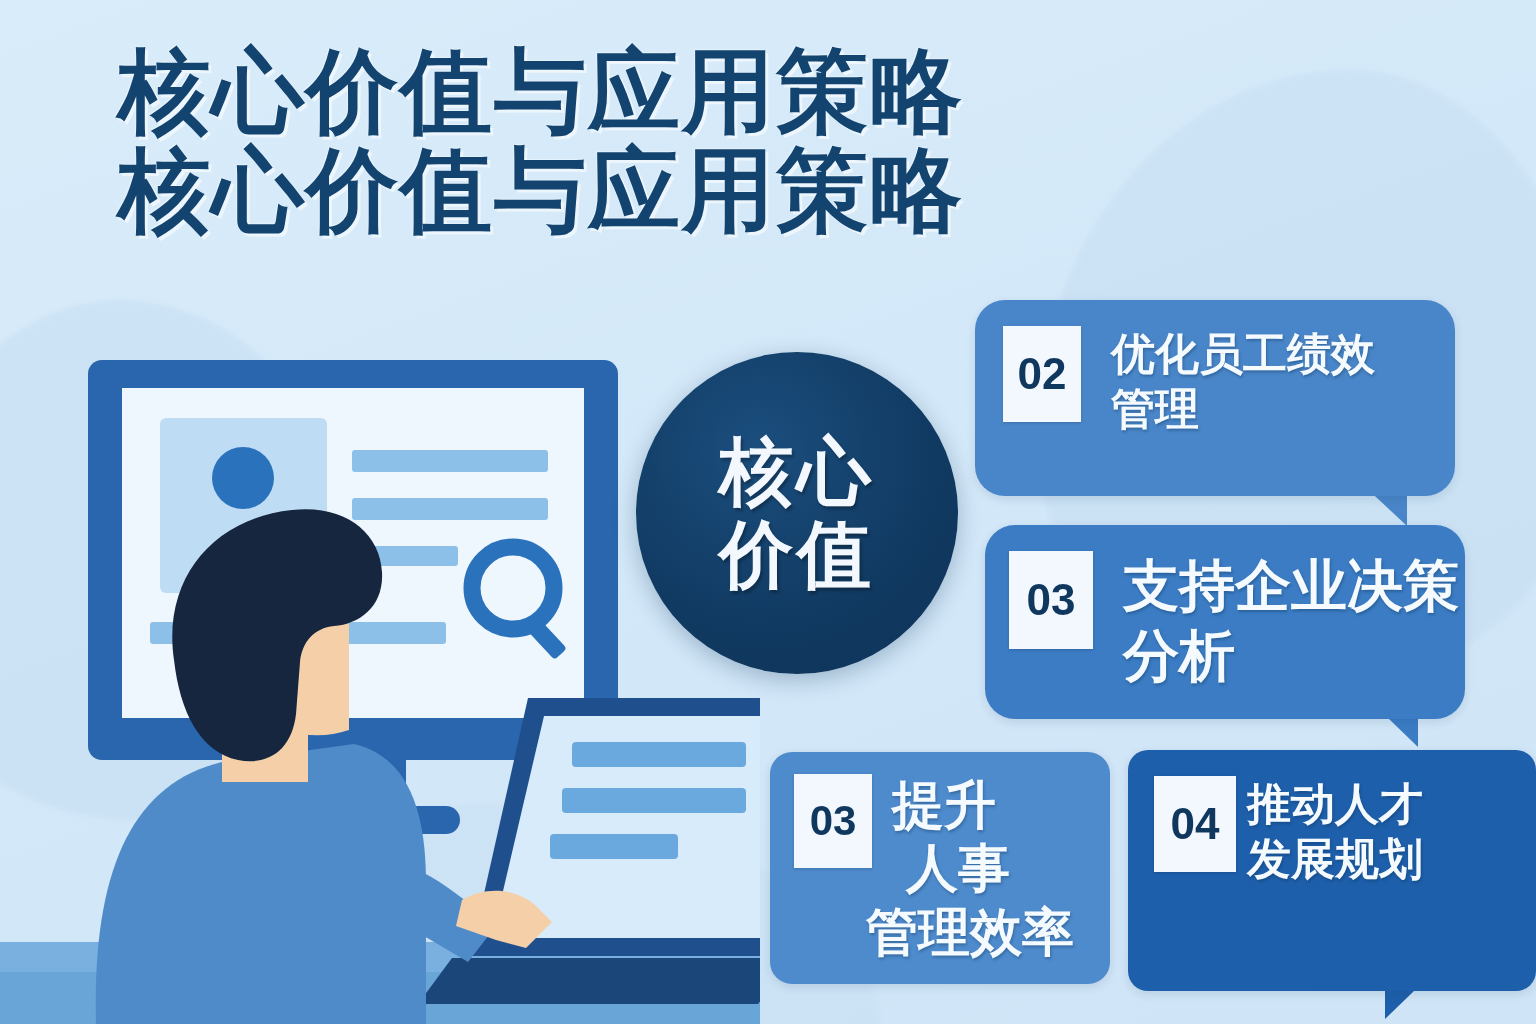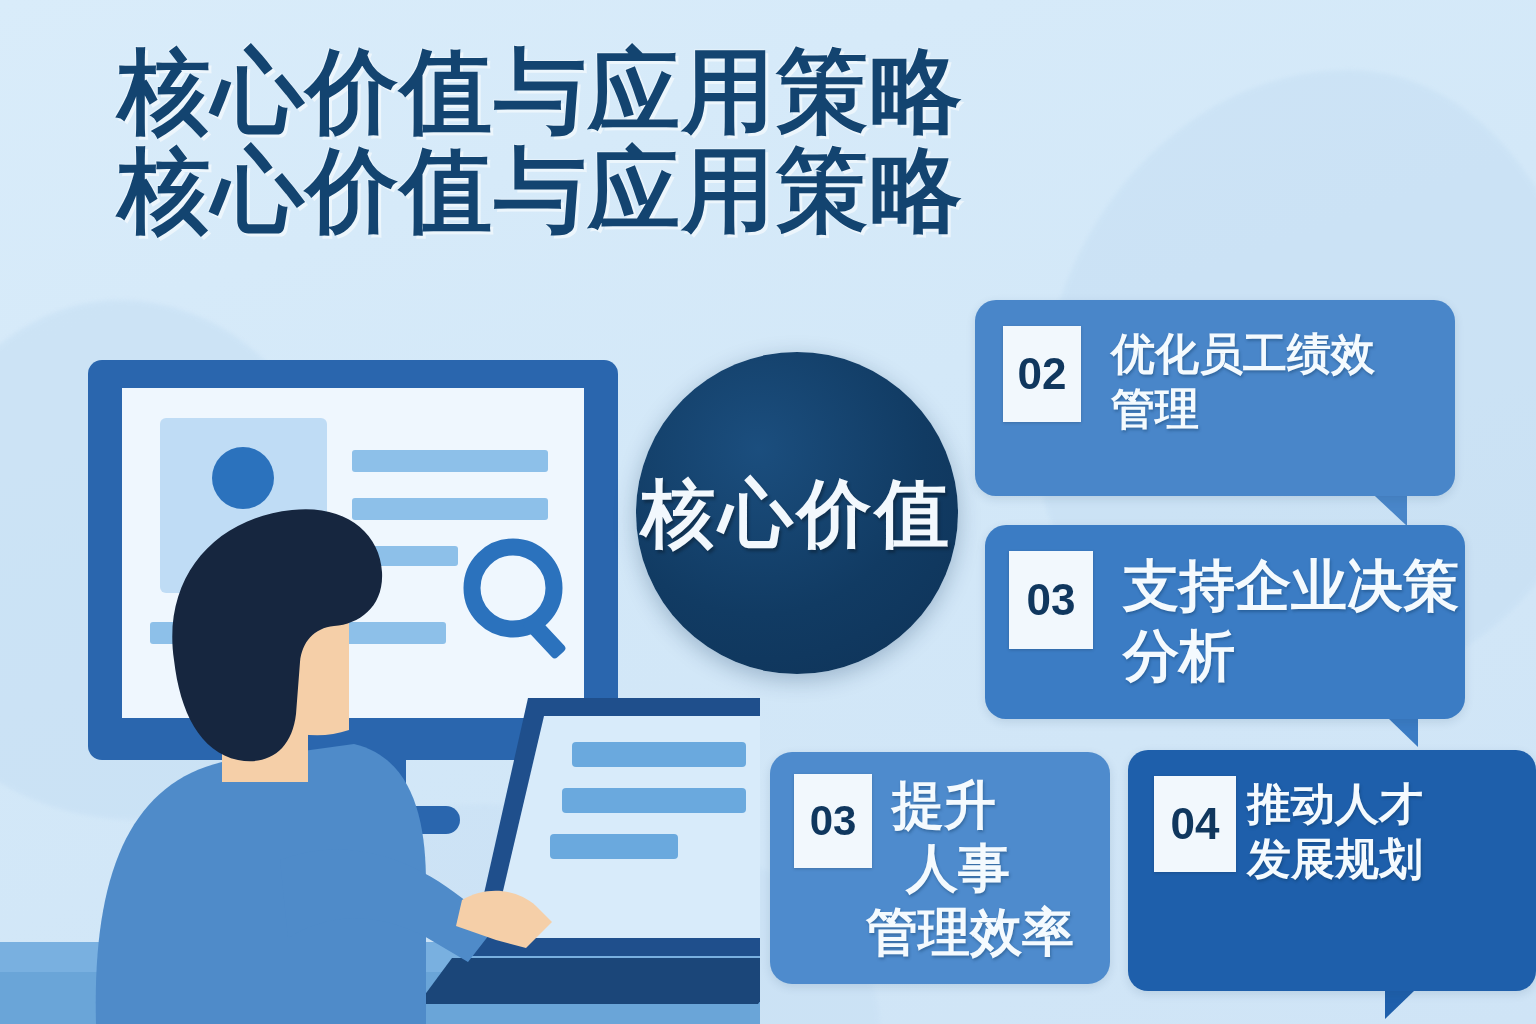--- a/index.html
+++ b/index.html
@@ -72,40 +72,40 @@
   
   #core-circle {
     position: absolute;
     left: 636px;
     top: 352px;
     width: 322px;
     height: 322px;
     border-radius: 50%;
     background: radial-gradient(circle at 38% 30%, #1b4e7e 0%, #113b63 55%, #0e3257 100%);
     display: flex;
-    flex-direction: row;
+    flex-direction: column;
     align-items: center;
     justify-content: center;
     z-index: 14;
     box-shadow: 0 6px 22px rgba(16,52,88,.28);
   }
   .core-line {
     font-family: "DejaVu Sans", "Liberation Sans", sans-serif;
     font-weight: 700;
     font-size: 74px;
     line-height: 1.12;
     color: #f2f8fd;
     letter-spacing: 4px;
     text-shadow: 2px 3px 3px rgba(0,0,0,.28);
   }
 
   
   .callout {
     position: absolute;
-    border-radius: 21px;
+    border-radius: 30px;
     display: flex;
     align-items: flex-start;
     z-index: 13;
     box-shadow: 0 3px 10px rgba(20,60,100,.13);
   }
   .callout .num-badge {
     flex: 0 0 auto;
     background: #f2f8fd;
     color: #10375e;
     font-family: "Liberation Sans", "DejaVu Sans", sans-serif;

